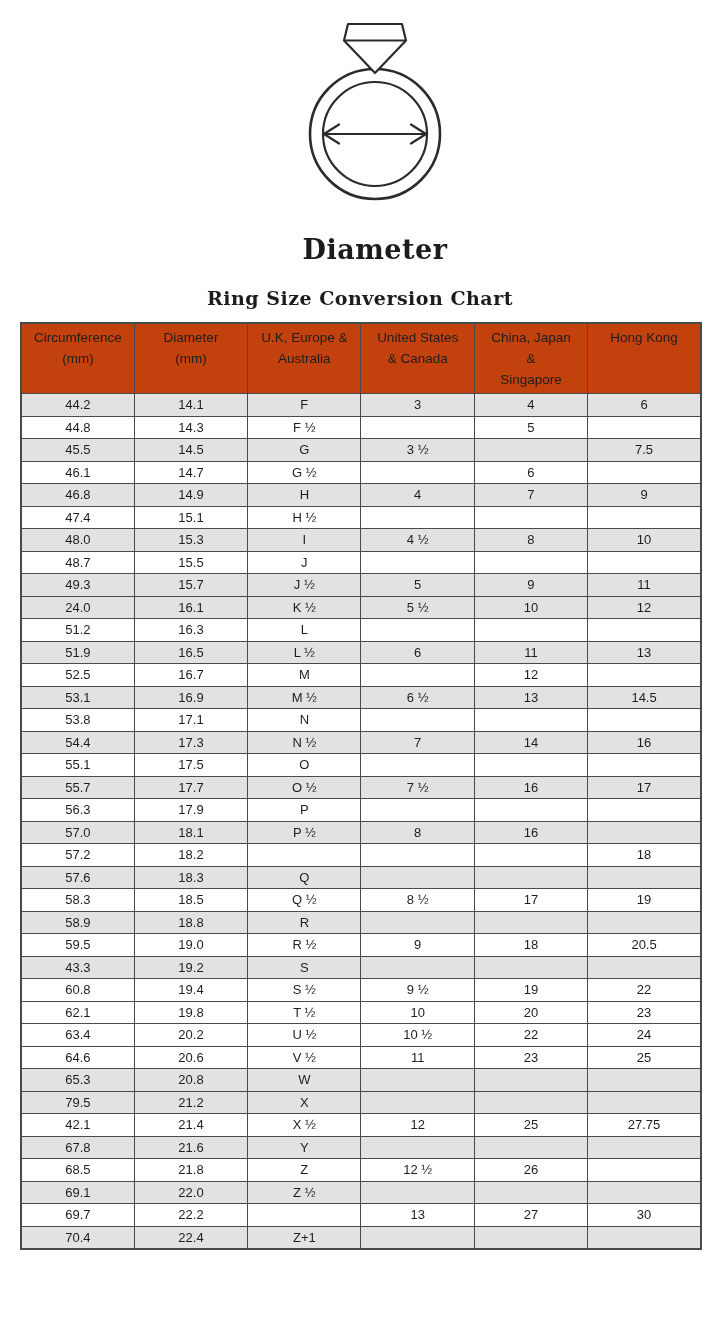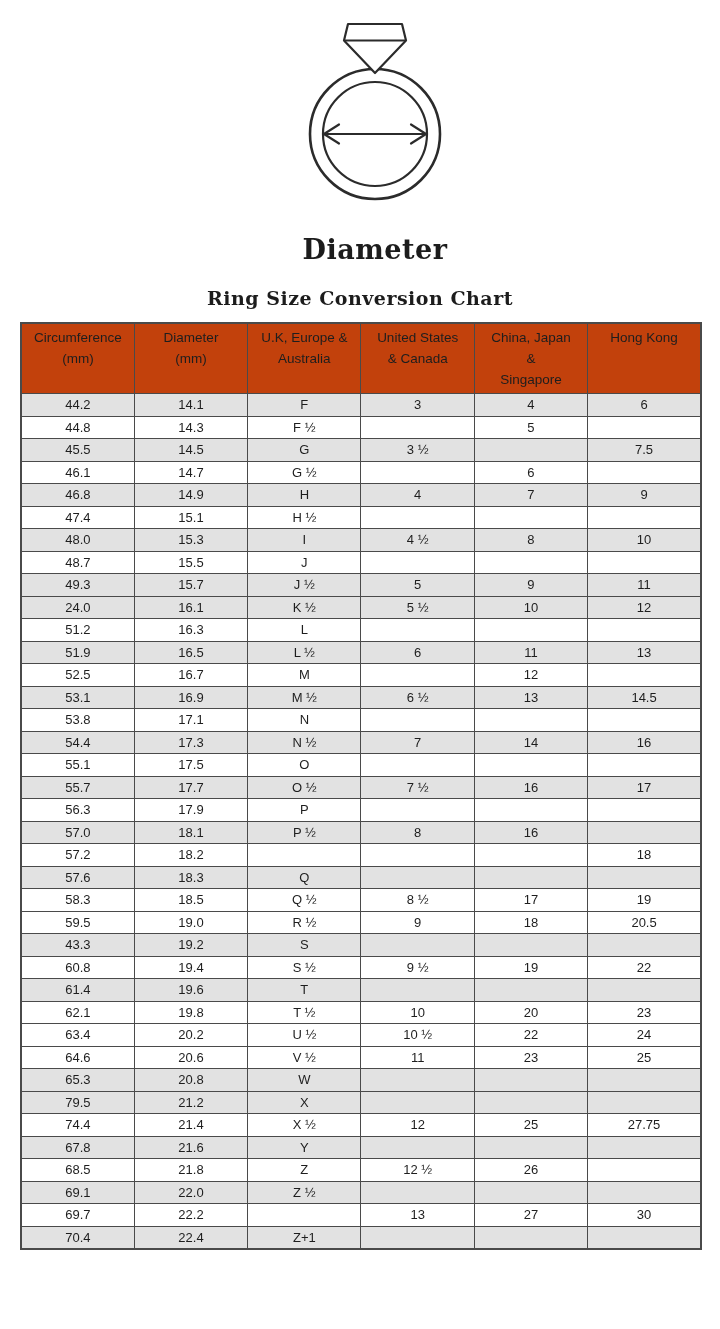--- a/index.html
+++ b/index.html
@@ -283,20 +283,28 @@
         <td></td>
       </tr>
       <tr class="plain">
         <td>58.3</td>
         <td>18.5</td>
         <td>Q ½</td>
         <td>8 ½</td>
         <td>17</td>
         <td>19</td>
       </tr>
+      <tr class="alt">
+        <td>58.9</td>
+        <td>18.8</td>
+        <td>R</td>
+        <td></td>
+        <td></td>
+        <td></td>
+      </tr>
       <tr class="plain">
         <td>59.5</td>
         <td>19.0</td>
         <td>R ½</td>
         <td>9</td>
         <td>18</td>
         <td>20.5</td>
       </tr>
       <tr class="alt">
         <td>43.3</td>
@@ -307,28 +315,20 @@
         <td></td>
       </tr>
       <tr class="plain">
         <td>60.8</td>
         <td>19.4</td>
         <td>S ½</td>
         <td>9 ½</td>
         <td>19</td>
         <td>22</td>
       </tr>
-      <tr class="alt">
-        <td>61.4</td>
-        <td>19.6</td>
-        <td>T</td>
-        <td></td>
-        <td></td>
-        <td></td>
-      </tr>
       <tr class="plain">
         <td>62.1</td>
         <td>19.8</td>
         <td>T ½</td>
         <td>10</td>
         <td>20</td>
         <td>23</td>
       </tr>
       <tr class="plain">
         <td>63.4</td>
@@ -356,21 +356,21 @@
       </tr>
       <tr class="alt">
         <td>79.5</td>
         <td>21.2</td>
         <td>X</td>
         <td></td>
         <td></td>
         <td></td>
       </tr>
       <tr class="plain">
-        <td>74.4</td>
+        <td>42.1</td>
         <td>21.4</td>
         <td>X ½</td>
         <td>12</td>
         <td>25</td>
         <td>27.75</td>
       </tr>
       <tr class="alt">
         <td>67.8</td>
         <td>21.6</td>
         <td>Y</td>

